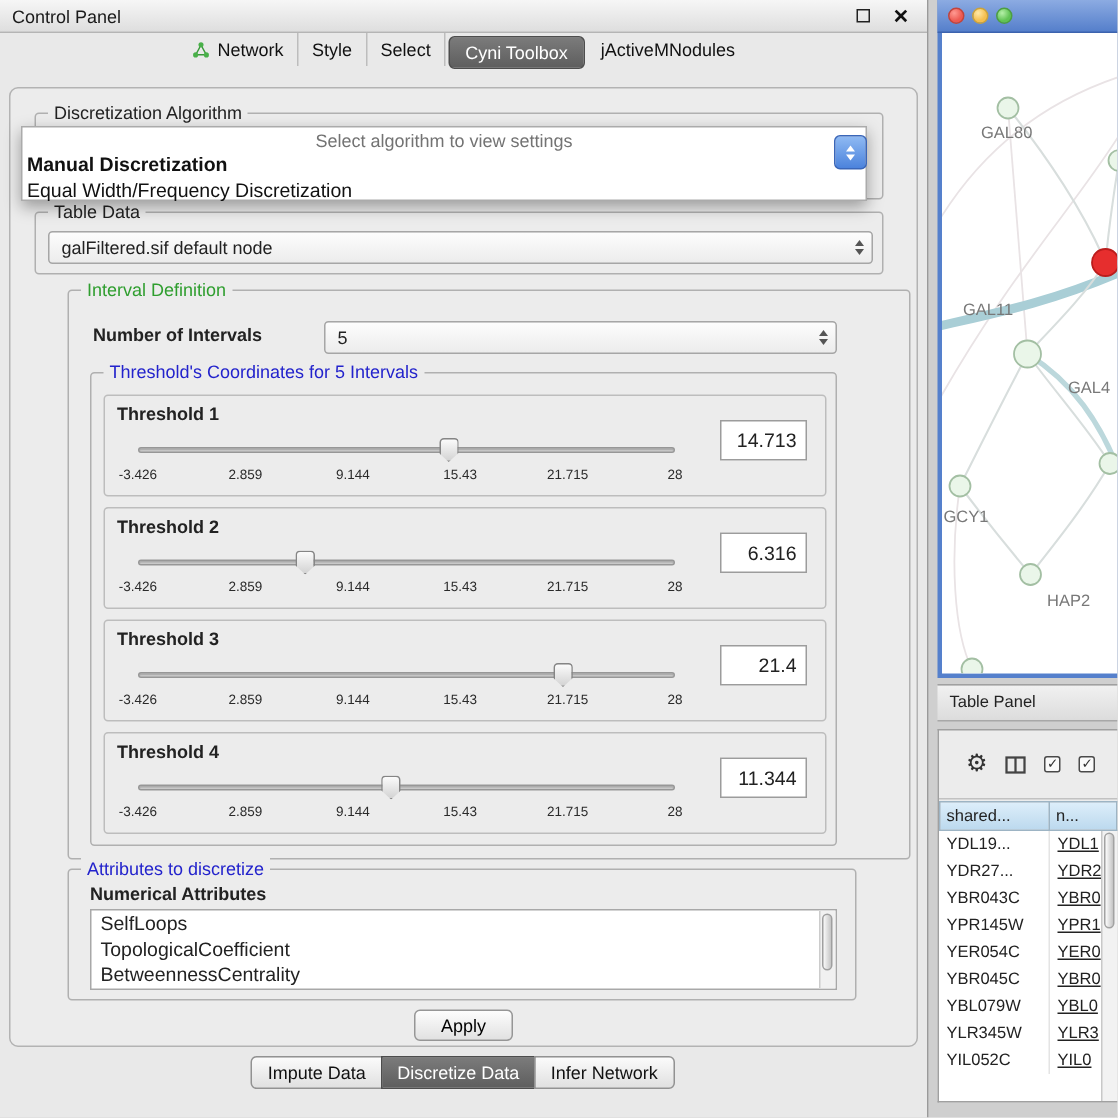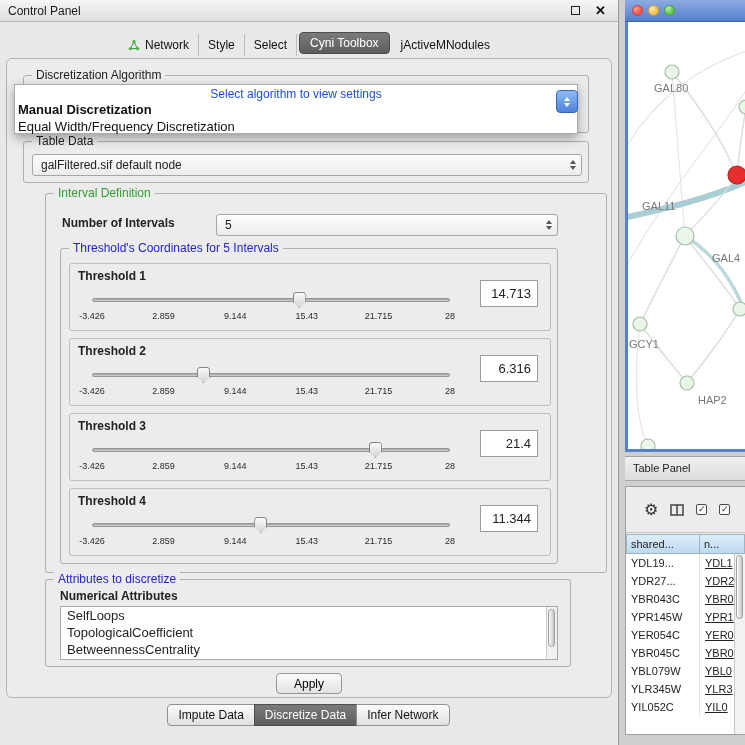--- a/index.html
+++ b/index.html
@@ -9,21 +9,21 @@
   
   .control-panel { position:absolute; left:0; top:0; width:619px; height:745px;
     background:#e9e9e9; border-right:1px solid #9a9a9a; }
   .titlebar { position:absolute; left:0; top:0; right:0; height:22px;
     background:linear-gradient(#f6f6f6,#dedede); border-bottom:1px solid #b5b5b5; }
   .titlebar .title { position:absolute; left:8px; top:4px; font-size:12px; color:#1a1a1a; }
   .win-min { position:absolute; right:38px; top:6px; width:9px; height:9px; border:1.5px solid #222; background:transparent; }
   .win-close { position:absolute; right:12px; top:3px; font-size:13px; font-weight:bold; color:#111; }
 
   .tabbar { position:absolute; left:0; top:22px; right:0; height:34px;
-    display:flex; justify-content:center; align-items:flex-end; }
+    display:flex; justify-content:center; align-items:flex-start; }
   .tab { padding:4px 9px; font-size:12px; color:#111; display:flex; align-items:center; gap:5px;
     border-right:1px solid #bdbdbd; cursor:default; }
   .tabbar .tab:last-child { border-right:none; }
   .tab.selected { background:linear-gradient(#7b7b7b, var(--selected-tab,#5e5e5e)); color:#fff;
     border:1px solid #4d4d4d; border-radius:4px; margin:2px 2px; padding:3px 10px; }
   .net-icon { display:inline-flex; }
 
   .main-panel { position:absolute; left:6px; top:58px; width:606px; height:640px;
     background:#ececec; border:1px solid #b3b3b3; border-radius:6px; }
 
@@ -35,21 +35,21 @@
 
   .algo-group { left:16px; top:16px; width:566px; height:58px; }
   .td-group   { left:16px; top:82px; width:566px; height:42px; }
   .interval-group { left:38px; top:134px; width:562px; height:380px; }
   .thr-group  { left:14px; top:54px; width:498px; height:316px; }
   .attr-group { left:38px; top:520px; width:526px; height:88px; }
 
   
   .popup { position:absolute; left:14px; top:84px; width:564px; height:50px; z-index:20;
     background:#fff; border:1px solid #ababab; box-shadow:0 4px 10px rgba(0,0,0,.35); }
-  .popup-hint { text-align:center; color:#1d4ed8; font-size:12px; padding-top:2px; }
+  .popup-hint { text-align:center; color:#737373; font-size:12px; padding-top:2px; }
   .popup-item { font-size:13px; padding:1px 3px; color:#111; }
   .popup-item.hl { font-weight:bold; }
   .combo-frag { position:absolute; left:556px; top:90px; width:22px; height:23px; z-index:21;
     border:1px solid #3a66b8; border-radius:4px;
     background:linear-gradient(#8fbaf3,#4c83dc); display:flex; flex-direction:column;
     align-items:center; justify-content:center; gap:2px; }
   .wch-up { width:0; height:0; border-left:3.5px solid transparent; border-right:3.5px solid transparent; border-bottom:4px solid #fff; }
   .wch-dn { width:0; height:0; border-left:3.5px solid transparent; border-right:3.5px solid transparent; border-top:4px solid #fff; }
 
   

